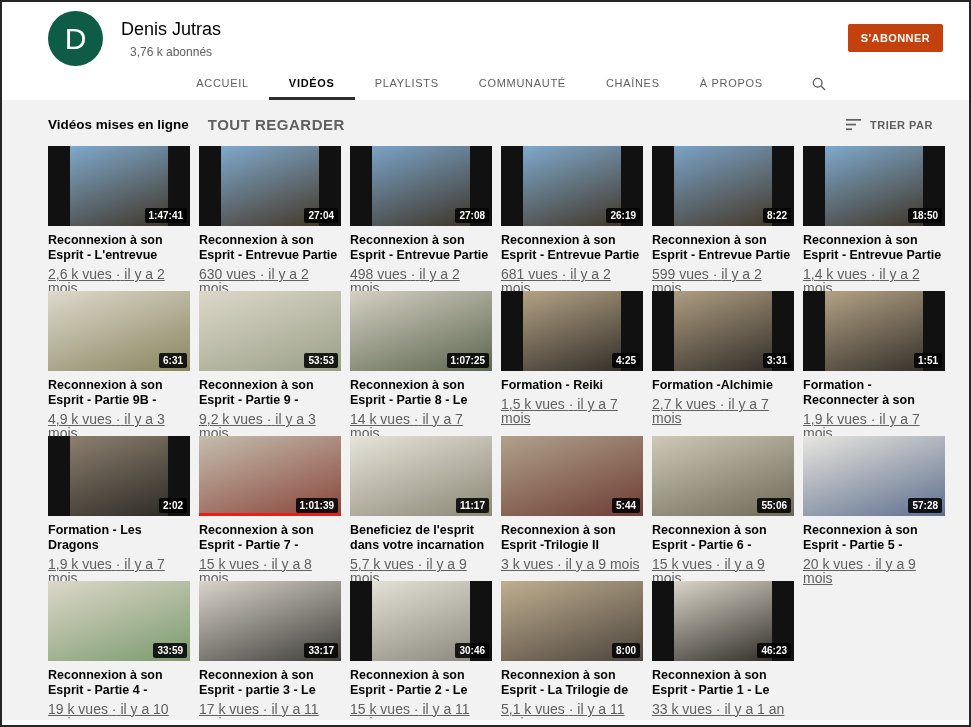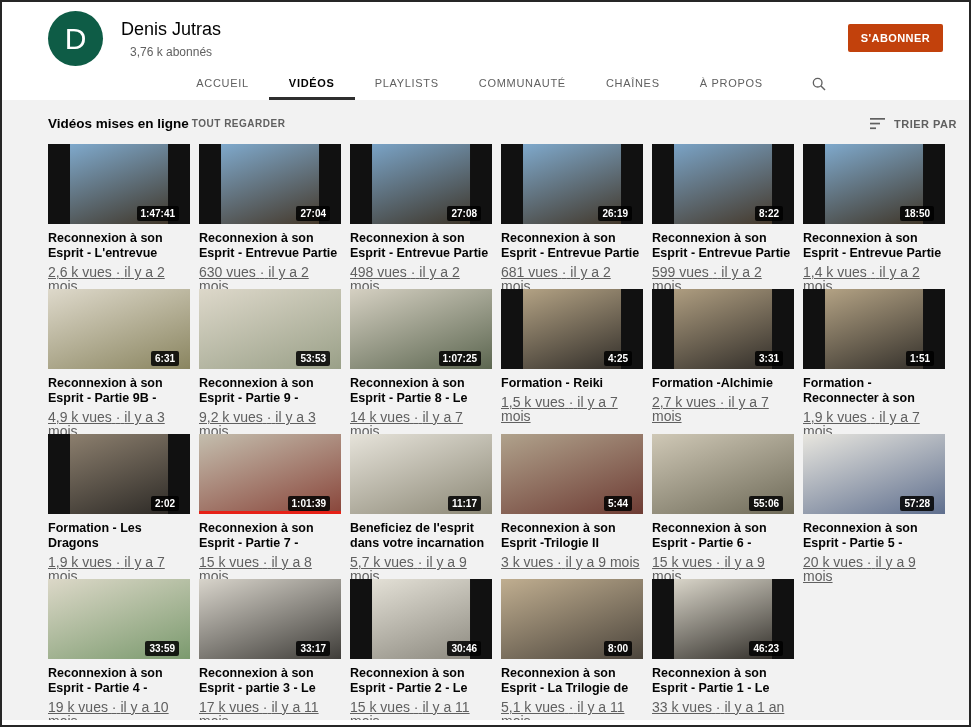--- a/index.html
+++ b/index.html
@@ -26,37 +26,37 @@
   }
   .tabs{display:flex;align-items:stretch;margin:2px 0 0 46px;height:32px;justify-content:center;}
   .tab{
     display:flex;align-items:center;padding:0 20px;cursor:pointer;
     font-size:11px;letter-spacing:.7px;color:#606060;border-bottom:3px solid transparent;
     text-transform:uppercase;
   }
   .tab.active{color:#030303;font-weight:bold;border-bottom-color:#2e2e2e;}
   .tab-search{display:flex;align-items:center;padding:0 14px;margin-left:14px;cursor:pointer;}
   
-  .section-bar{display:flex;align-items:center;padding:16px 12px 12px 46px;text-align:center;}
+  .section-bar{display:flex;align-items:center;padding:16px 36px 12px 46px;text-align:center;}
   .section-title{font-size:13.5px;font-weight:600;color:#030303;}
-  .play-all{font-size:10px;font-weight:600;letter-spacing:.5px;color:#606060;margin-left:3px;cursor:pointer;}
+  .play-all{font-size:15px;font-weight:600;letter-spacing:.5px;color:#606060;margin-left:19px;cursor:pointer;}
   .sort{margin-left:auto;display:flex;align-items:center;gap:7px;cursor:pointer;
         font-size:11px;font-weight:600;letter-spacing:.5px;color:#606060;}
   
   .grid{
     margin:1px 26px 0 46px;
     display:grid;grid-template-columns:repeat(6,142px);
     column-gap:9px;grid-auto-rows:145px;
   }
   .card{width:142px;cursor:pointer;}
   .thumb{position:relative;width:142px;height:80px;background:#111;overflow:hidden;}
   .thumb-inner{position:absolute;top:0;bottom:0;left:50%;transform:translateX(-50%);width:100%;}
   .thumb.bars .thumb-inner{width:69%;}
   .dur{
-    position:absolute;right:11px;bottom:3px;background:rgba(0,0,0,.85);color:#fff;
+    position:absolute;right:3px;bottom:3px;background:rgba(0,0,0,.85);color:#fff;
     font-size:10px;font-weight:bold;padding:1px 4px;border-radius:2px;line-height:13px;
   }
   .progress{position:absolute;left:0;bottom:0;height:3px;background:#e62117;}
   .vtitle{
     margin-top:7px;font-size:12.5px;font-weight:bold;color:#030303;line-height:15px;
     max-height:30px;overflow:hidden;
   }
   .vmeta{margin-top:4px;font-size:14px;color:#606060;line-height:14px;text-decoration:underline;}
   .bottom-strip{position:absolute;left:0;right:0;bottom:0;height:5px;background:#ffffff;}
   svg{display:block;}

